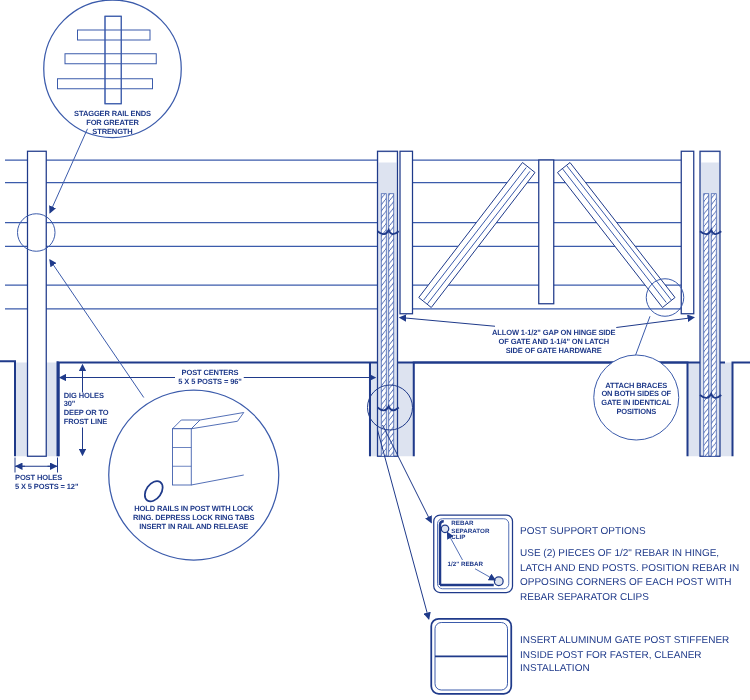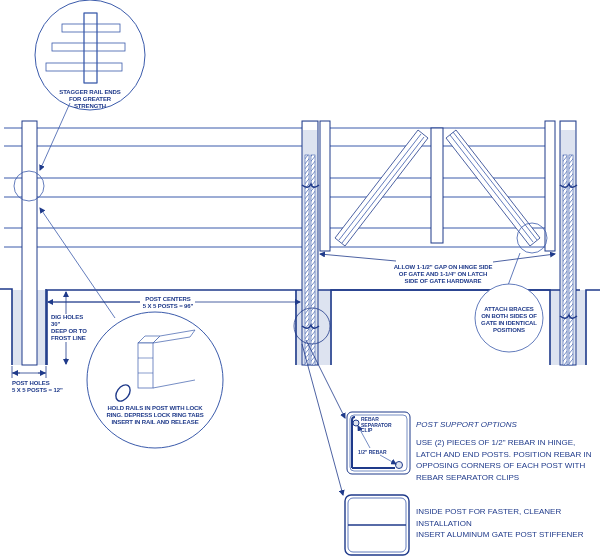--- a/index.html
+++ b/index.html
@@ -1,21 +1,21 @@
 <!DOCTYPE html>
 <html><head>
 <meta charset="utf-8">
 <style>
   html, body { margin: 0; padding: 0; background: #ffffff; }
   body { width: 600px; height: 560px; position: relative; overflow: hidden; font-family: "Liberation Sans", sans-serif; }
   #diagram { position: absolute; left: 0; top: 0; width: 600px; height: 560px; }
   .lbl { position: absolute; color: #1f3a8a; font-family: "Liberation Sans", sans-serif; font-weight: bold; font-size: 6px; line-height: 7px; text-align: center; text-transform: uppercase; letter-spacing: -0.1px; }
   .lbl-left { text-align: left; }
   .note { position: absolute; color: #1f3a8a; font-family: "Liberation Sans", sans-serif; font-size: 8px; line-height: 11.5px; text-transform: uppercase; }
-  .note-title { position: absolute; color: #1f3a8a; font-family: "Liberation Sans", sans-serif; font-size: 8px; text-transform: uppercase; font-style: italic; }
+  .note-title { position: absolute; color: #1f3a8a; font-family: "Liberation Sans", sans-serif; font-size: 8px; text-transform: uppercase; }
   .inset-lbl { position: absolute; color: #1f3a8a; font-family: "Liberation Sans", sans-serif; font-weight: bold; font-size: 5px; line-height: 5.5px; text-transform: uppercase; }
 </style>
 </head>
 <body>
 
 <svg id="diagram" width="600" height="560" viewBox="0 0 600 560" xmlns="http://www.w3.org/2000/svg">
   <defs>
     <marker id="arr" markerWidth="6" markerHeight="6" refX="5" refY="3" orient="auto" markerUnits="userSpaceOnUse">
       <path d="M0,0 L6,3 L0,6 z" fill="#1f3a8a"></path>
     </marker>
@@ -187,15 +187,15 @@
   <div>5 x 5 POSTS = 12"</div>
 </div>
 
 <div class="inset-lbl" style="left:361px; top:417px; width:40px;">REBAR SEPARATOR CLIP</div>
 <div class="inset-lbl" style="left:358px; top:450px; width:40px;">1/2" REBAR</div>
 
 <div class="note-title" style="left:416px; top:420px;">POST SUPPORT OPTIONS</div>
 <div class="note" style="left:416px; top:437px; width:182px;">USE (2) PIECES OF 1/2" REBAR IN HINGE, LATCH AND END POSTS. POSITION REBAR IN OPPOSING CORNERS OF EACH POST WITH REBAR SEPARATOR CLIPS</div>
 
 <div class="note" style="left:416px; top:506px; width:184px;">
+  <div>INSERT ALUMINUM GATE POST STIFFENER</div>
   <div>INSIDE POST FOR FASTER, CLEANER INSTALLATION</div>
-  <div>INSERT ALUMINUM GATE POST STIFFENER</div>
 </div>
 
 </body></html>

